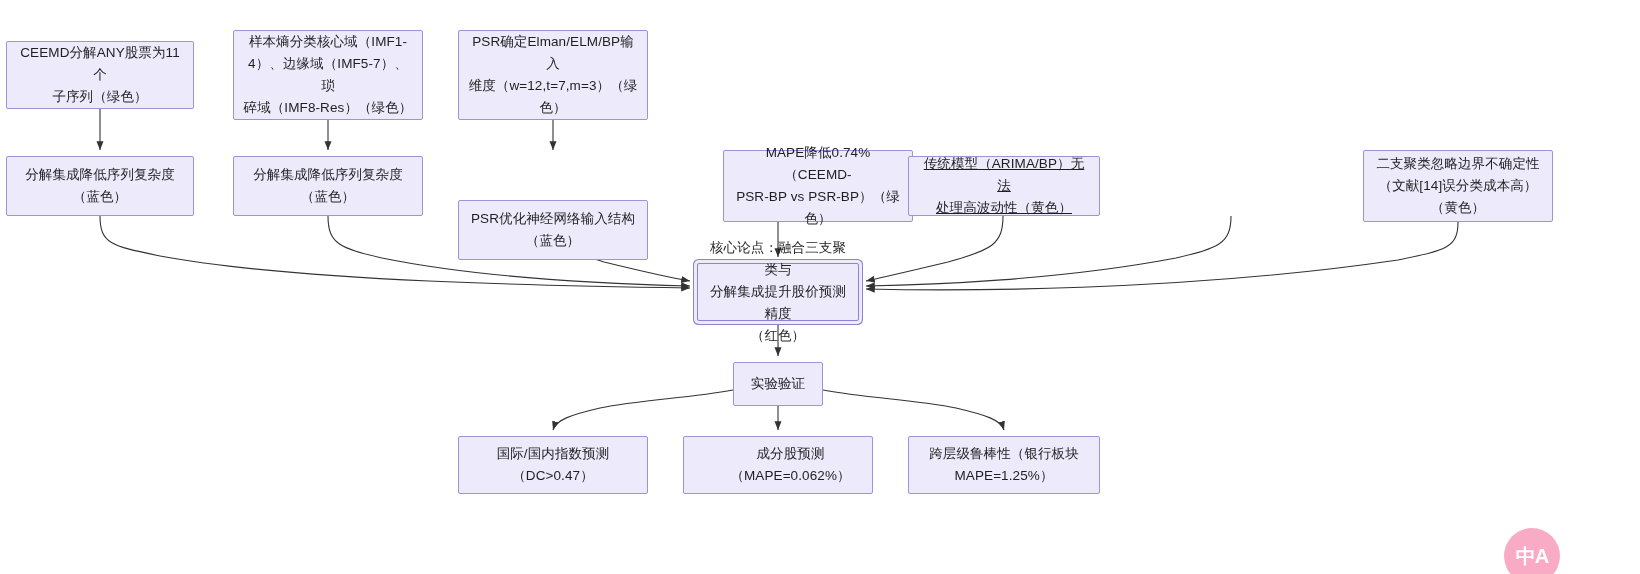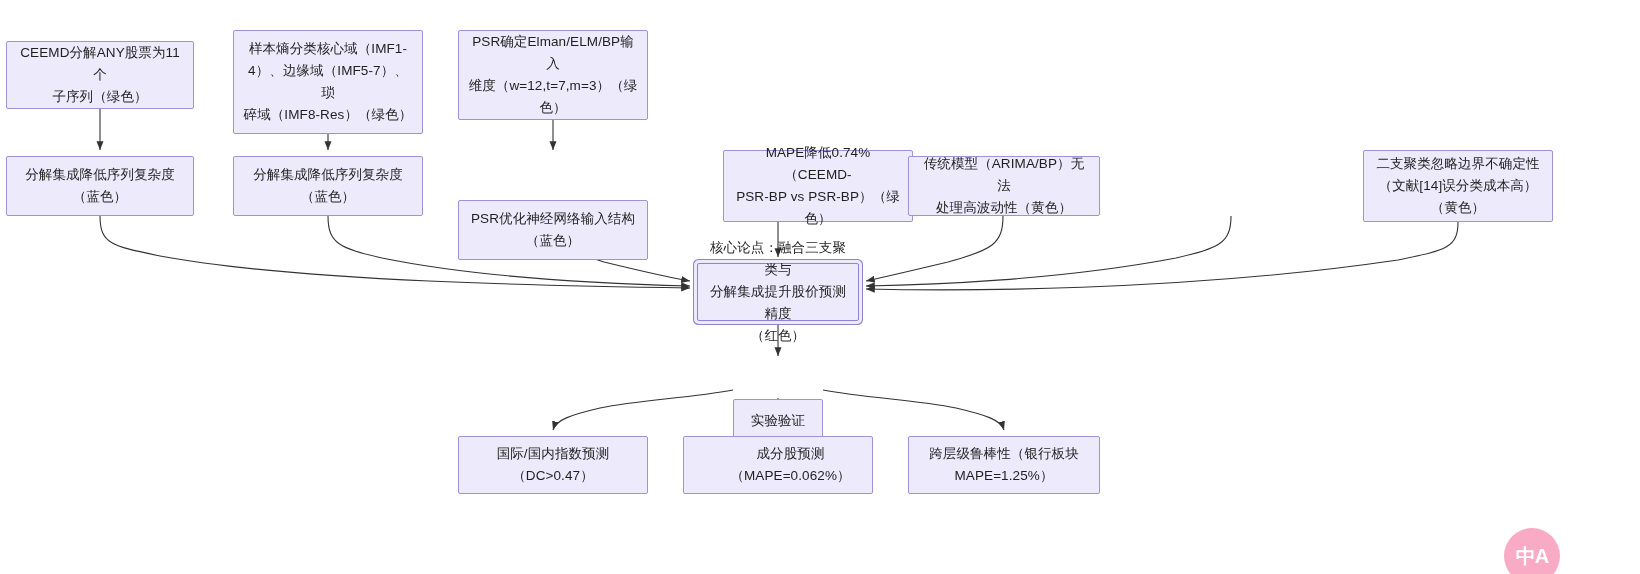--- a/index.html
+++ b/index.html
@@ -101,21 +101,21 @@
       <path d="M778,398 L778,430" marker-end="url(#arrow)"></path>
       <path d="M823,390 C866,398 916,400 956,408 C986,415 1001,420 1004,430" marker-end="url(#arrow)"></path>
     </g>
   </svg>
 
   <div class="node" style="left:6px; top:41px; width:188px; height:68px;">
     <span class="txt">CEEMD分解ANY股票为11个
 子序列（绿色）</span>
   </div>
 
-  <div class="node" style="left:233px; top:30px; width:190px; height:104px;">
+  <div class="node" style="left:233px; top:30px; width:190px; height:90px;">
     <span class="txt">样本熵分类核心域（IMF1-
 4）、边缘域（IMF5-7）、琐
 碎域（IMF8-Res）（绿色）</span>
   </div>
 
   <div class="node" style="left:458px; top:30px; width:190px; height:90px;">
     <span class="txt">PSR确定Elman/ELM/BP输入
 维度（w=12,t=7,m=3）（绿
 色）</span>
   </div>
@@ -134,39 +134,39 @@
     <span class="txt">PSR优化神经网络输入结构
 （蓝色）</span>
   </div>
 
   <div class="node" style="left:683px; top:150px; width:190px; height:72px;margin-left:40px;">
     <span class="txt">MAPE降低0.74%（CEEMD-
 PSR-BP vs PSR-BP）（绿
 色）</span>
   </div>
 
-  <div class="node" style="left:908px; top:156px; width:192px; height:60px;">
+  <div class="node" style="left:908px; top:156px; width:192px; height:60px;text-decoration:underline;">
     <span class="txt">传统模型（ARIMA/BP）无法
 处理高波动性（黄色）</span>
   </div>
 
 
   <div class="node" style="left:1363px; top:150px; width:190px; height:72px;justify-content:center;">
     <span class="txt">二支聚类忽略边界不确定性
 （文献[14]误分类成本高）
 （黄色）</span>
   </div>
 
   <div class="node core" style="left:697px; top:263px; width:162px; height:58px;">
     <span class="txt">核心论点：融合三支聚类与
 分解集成提升股价预测精度
 （红色）</span>
   </div>
 
-  <div class="node" style="left:733px; top:362px; width:90px; height:44px;margin-top:37px;">
+  <div class="node" style="left:733px; top:362px; width:90px; height:44px;">
     <span class="txt">实验验证</span>
   </div>
 
   <div class="node" style="left:458px; top:436px; width:190px; height:58px;">
     <span class="txt">国际/国内指数预测
 （DC&gt;0.47）</span>
   </div>
 
   <div class="node" style="left:683px; top:436px; width:190px; height:58px;padding-left:34px;">
     <span class="txt">成分股预测

